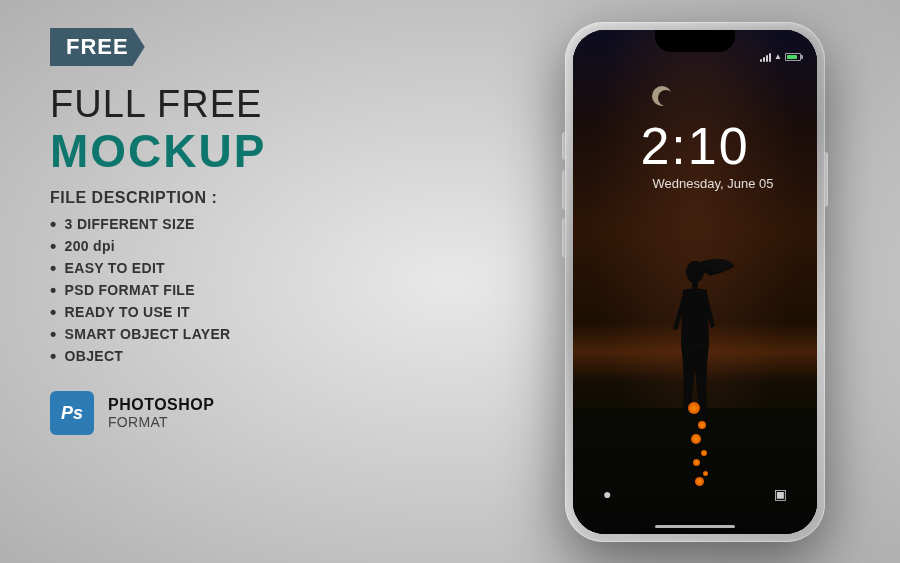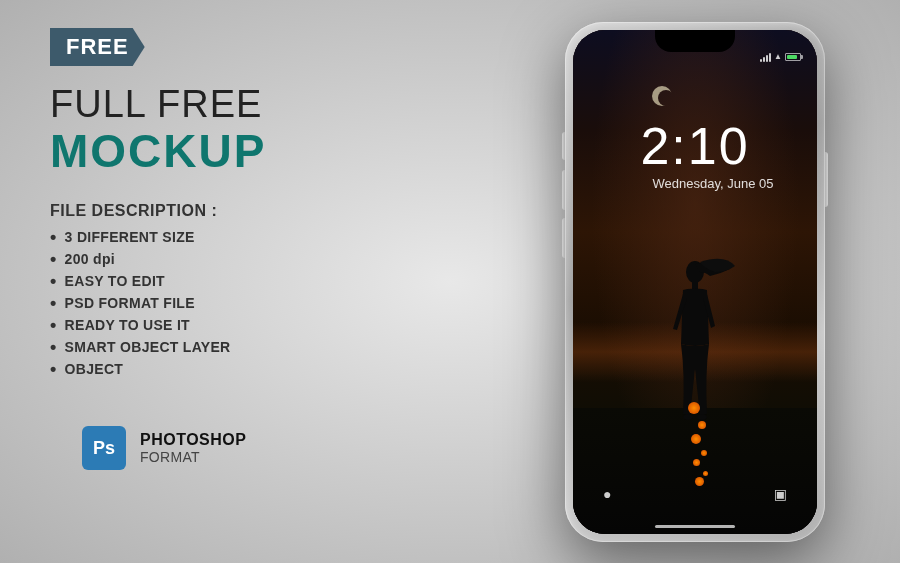--- a/index.html
+++ b/index.html
@@ -41,42 +41,42 @@
       font-weight: 900;
       padding: 6px 16px;
       clip-path: polygon(0 0, calc(100% - 12px) 0, 100% 50%, calc(100% - 12px) 100%, 0 100%);
       margin-bottom: 18px;
       width: fit-content;
       letter-spacing: 1px;
     }
 
     
     .main-title {
-      margin-bottom: 26px;
+      margin-bottom: 13px;
     }
 
     .main-title .line1 {
       font-size: 38px;
       font-weight: 400;
       color: #222;
       line-height: 1.1;
       letter-spacing: 1px;
     }
 
     .main-title .line2 {
       font-size: 46px;
       font-weight: 900;
       color: #0f766e;
       line-height: 1.1;
       letter-spacing: 2px;
     }
 
     
     .file-description {
-      margin-bottom: 26px;
+      margin-bottom: 4px;
     }
 
     .file-description .desc-title {
       font-size: 16px;
       font-weight: 700;
       color: #333;
       margin-bottom: 8px;
       letter-spacing: 0.5px;
     }
 
@@ -115,22 +115,22 @@
       width: 44px;
       height: 44px;
       background: #2c7bb5;
       border-radius: 6px;
       display: flex;
       align-items: center;
       justify-content: center;
       color: #fff;
       font-size: 18px;
       font-weight: 900;
+      font-style: italic;
       flex-shrink: 0;
-      margin-left: 32px;
     }
 
     .ps-text {
       display: flex;
       flex-direction: column;
     }
 
     .ps-text .ps-line1 {
       font-size: 16px;
       font-weight: 900;

